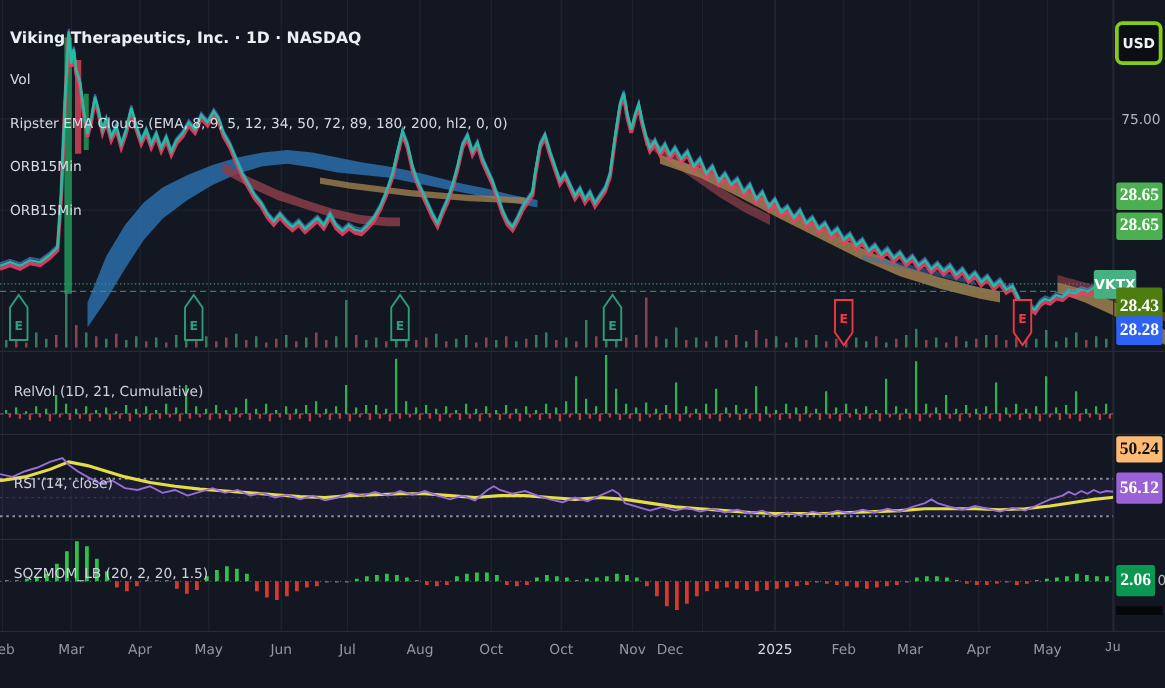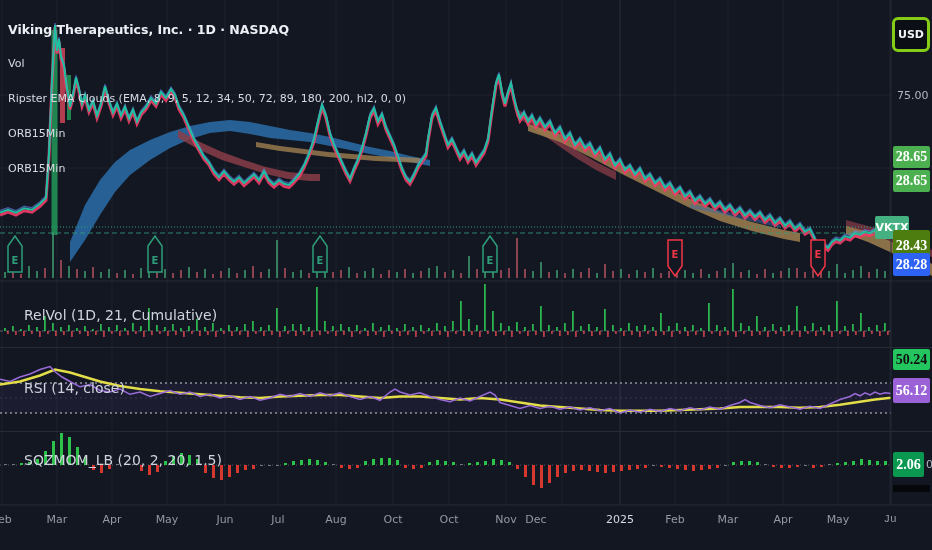--- a/index.html
+++ b/index.html
@@ -1,21 +1,21 @@
 <!DOCTYPE html>
 <html><head>
 <meta charset="utf-8">
 <style>
   html,body{margin:0;padding:0;background:#131722;width:932px;height:550px;overflow:hidden;
     font-family:"DejaVu Sans","Liberation Sans",sans-serif;}
   #root{position:relative;width:932px;height:550px;background:#131722;}
   svg{position:absolute;left:0;top:0;}
   .legend{position:absolute;left:8px;z-index:5;color:#d7dae2;font-size:11px;white-space:nowrap;}
   .title{font-size:12.5px;font-weight:600;color:#eceff4;}
-  .pane-label{position:absolute;left:24px;z-index:5;color:#cfd3dc;font-size:14px;white-space:nowrap;}
+  .pane-label{position:absolute;left:11px;z-index:5;color:#cfd3dc;font-size:11px;white-space:nowrap;}
   .badge{position:absolute;left:893px;width:37px;height:22px;z-index:6;border-radius:2px;
     color:#fff;font-size:14px;font-weight:700;display:flex;align-items:center;justify-content:center;font-family:Liberation Serif, serif;}
   .scale-text{position:absolute;z-index:6;color:#b4b7c1;font-size:11px;}
   .usd-btn{position:absolute;left:892px;top:17px;width:38px;height:35px;z-index:7;background:#0b0e14;
     border:3px solid #84cc16;border-radius:6px;color:#f2f3f5;font-size:11px;font-weight:700;
     display:flex;align-items:center;justify-content:center;box-sizing:border-box;cursor:pointer;}
   #xaxis{position:absolute;left:0;top:505px;width:932px;height:45px;z-index:4;}
   .xl{position:absolute;top:8px;transform:translateX(-50%);color:#9598a1;font-size:11px;}
   .xl.bright{color:#d7dae2;}
   .zero-bar{position:absolute;left:893px;top:485px;width:37px;height:7px;background:#05070b;z-index:6;}
@@ -581,21 +581,21 @@
 
   <div>
     <div class="usd-btn">USD</div>
     <div class="scale-text" style="left:897px;top:89px">75.00</div>
     <div class="badge" style="top: 146px; background: rgb(76, 175, 80);">28.65</div>
     <div class="badge" style="top: 170px; background: rgb(76, 175, 80);">28.65</div>
     <div class="sym-badge" style="background: rgb(69, 177, 131); margin-left: 17px;">VKTX</div>
     <div class="badge" style="top: 216px; height: 32px; background: #4d7c0f; margin-top: 14px;">28.43</div>
     <div class="badge" style="top: 253px; height: 23px; background: rgb(46, 98, 244);">28.28</div>
     <div class="badge" style="top: 317px; height: 23px; background: #3b82f6; margin-left: 45px;">0.8218</div>
-    <div class="badge" style="top: 349px; height: 21px; color: rgb(17, 17, 17); background: #22c55e;">50.24</div>
+    <div class="badge" style="top: 349px; height: 21px; color: rgb(17, 17, 17); background: #fdba74;">50.24</div>
     <div class="badge" style="top: 378px; height: 25px; background: rgb(154, 98, 214);">56.12</div>
     <div class="badge" style="top: 452px; height: 25px; width: 31px; background: rgb(10, 152, 80);">2.06</div>
     <div class="scale-text" style="left:926px;top:458px">0</div>
     <div class="zero-bar"></div>
   </div>
 
   <div id="xaxis">
       <span class="xl" style="left: 2px;">Feb</span>
       <span class="xl" style="left: 57px;">Mar</span>
       <span class="xl" style="left: 112px;">Apr</span>

